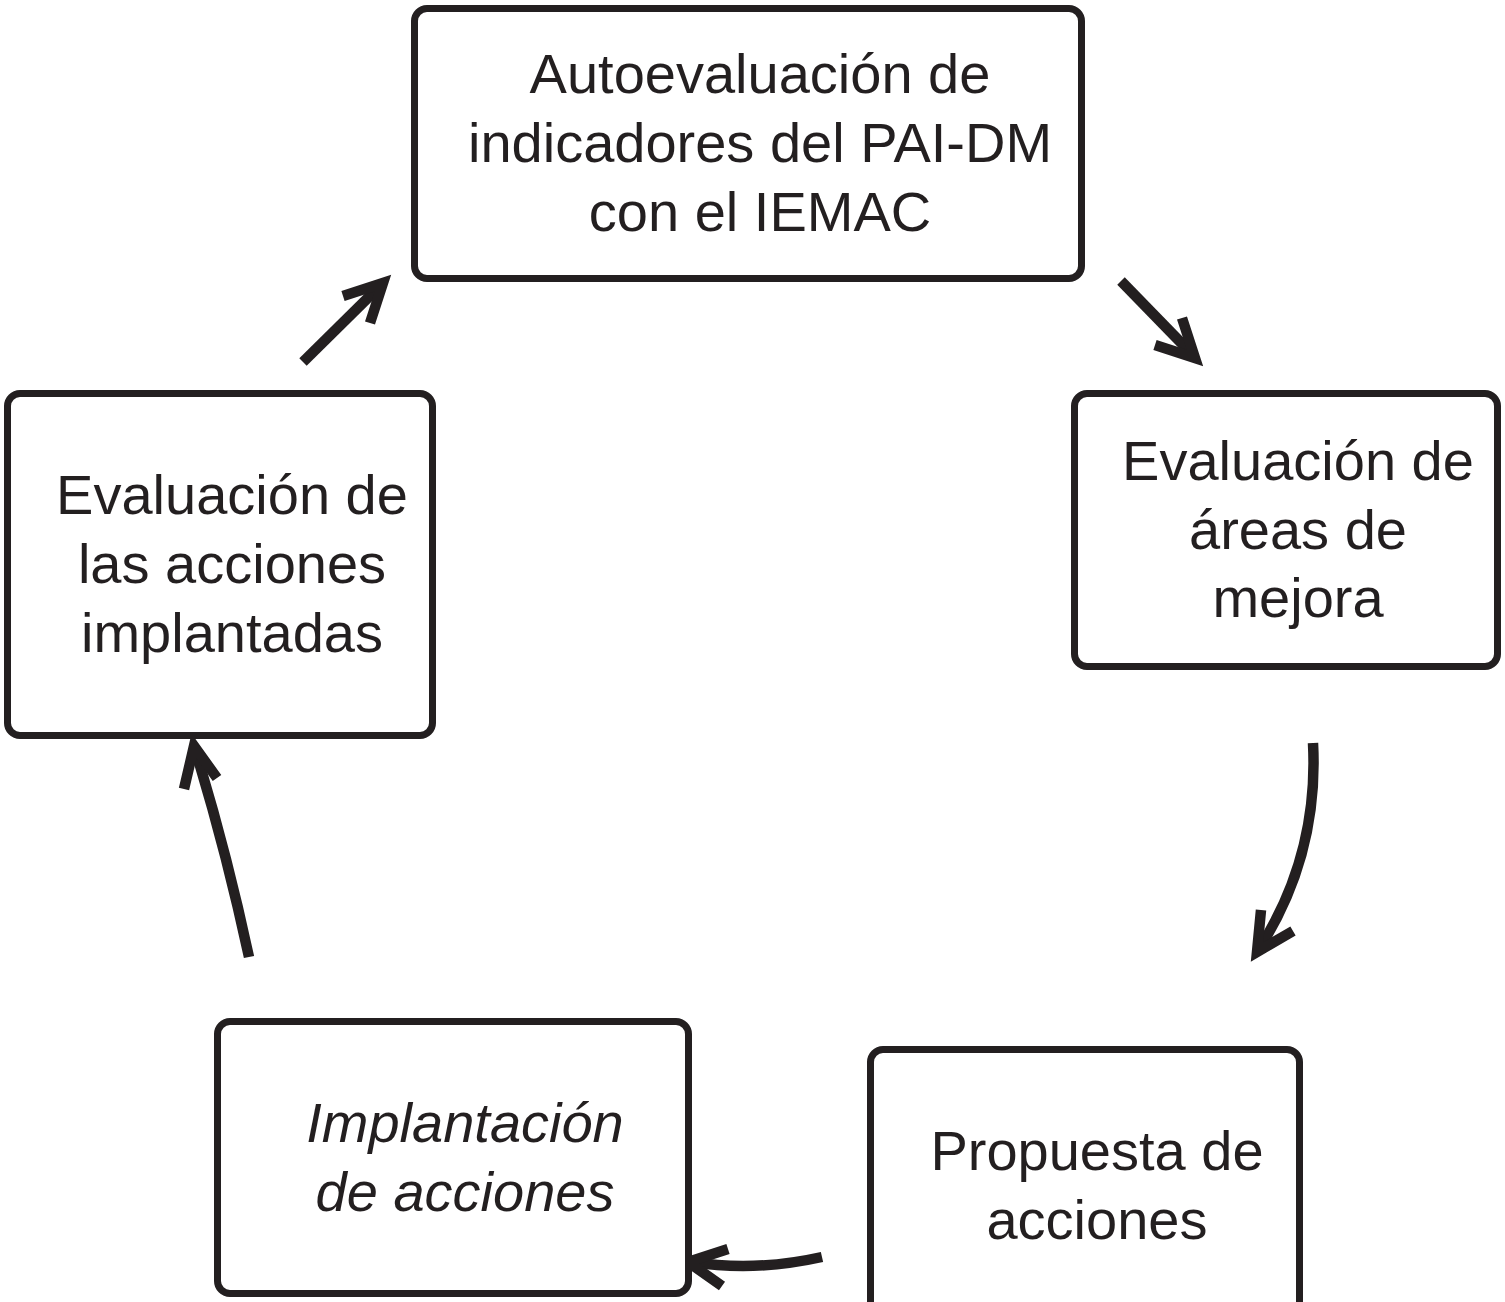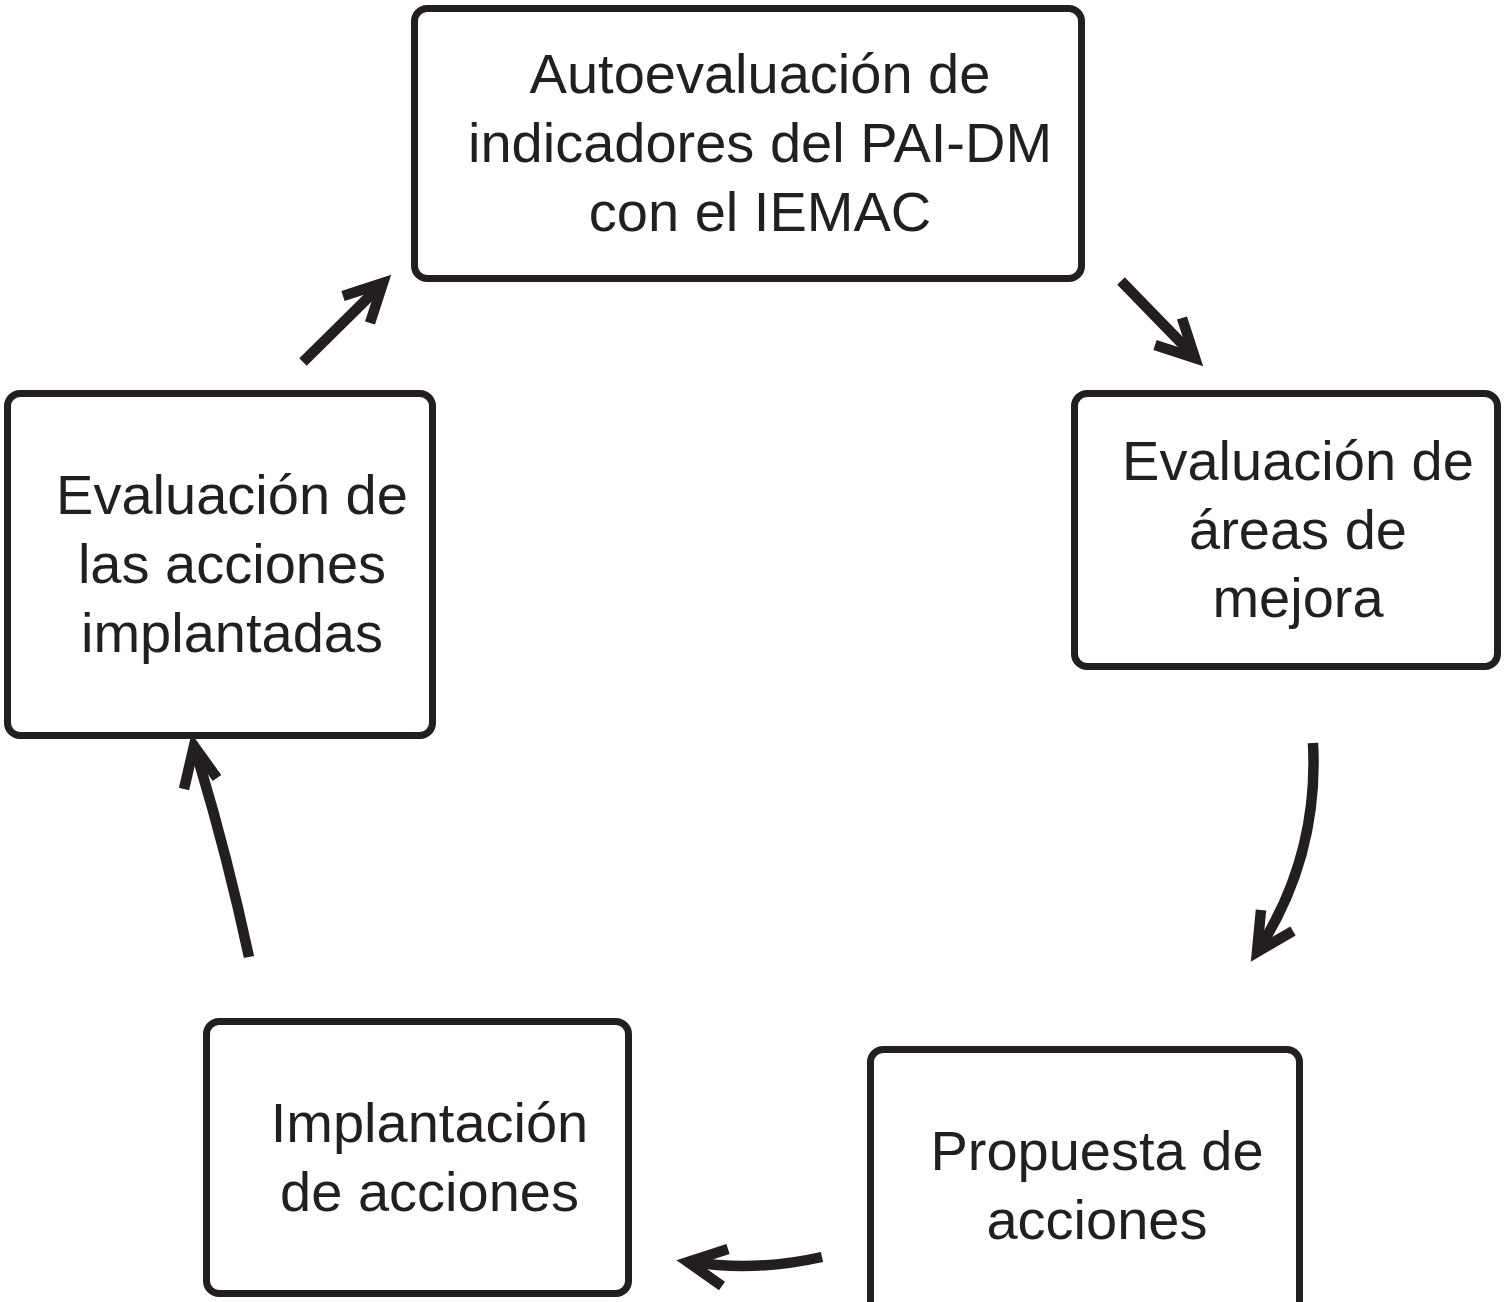--- a/index.html
+++ b/index.html
@@ -34,21 +34,21 @@
     color:var(--ink);
     font-size:56px;
     line-height:1.23;
     background:var(--bg);
     padding-left:24px;
   }
   .node span { white-space:pre-line; }
   .n-auto { left:411px; top:5px;    width:674px; height:277px; }
   .n-det  { left:1071px; top:390px; width:430px; height:280px; }
   .n-eval { left:4px;   top:390px;  width:432px; height:349px; }
-  .n-impl { left:203px; top:1018px; width:429px; height:279px; }
+  .n-impl { left:214px; top:1018px; width:478px; height:279px;font-style:italic; }
   .n-prop { left:867px; top:1018px; width:436px; height:279px;margin-top:28px; }
 </style>
 </head>
 <body>
 
 <div class="canvas">
 
   <svg class="arrows" viewBox="0 0 1505 1302" aria-hidden="true">
 
     <g>

